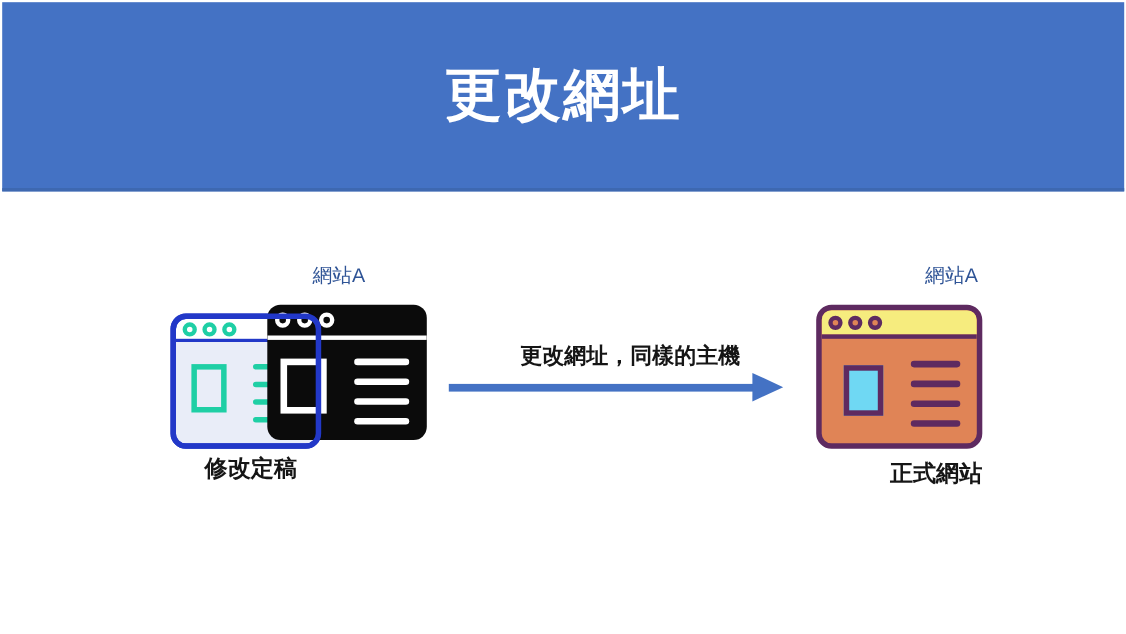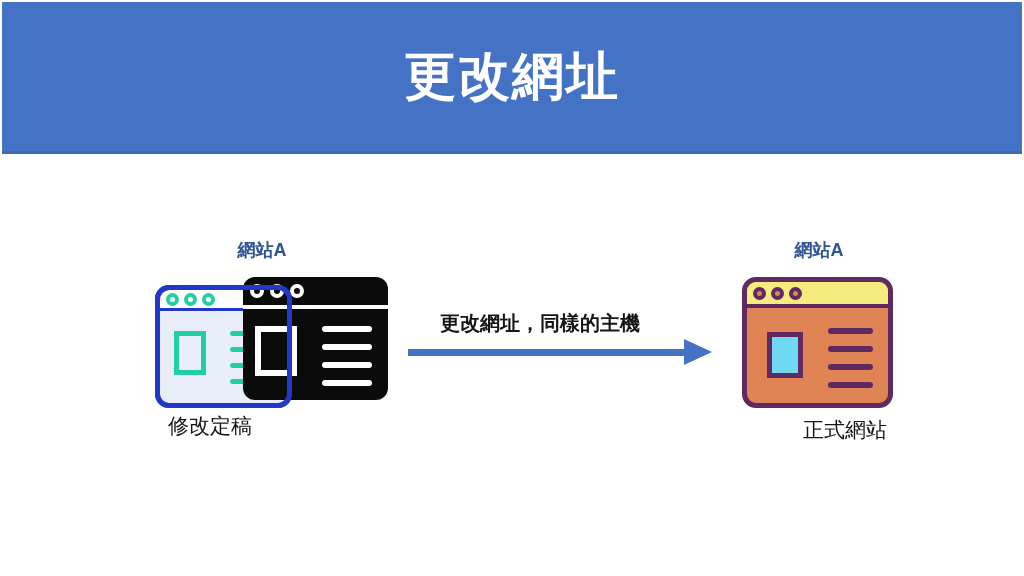--- a/index.html
+++ b/index.html
@@ -7,40 +7,40 @@
   body {
     font-family: "Liberation Sans", sans-serif;
     background: #ffffff;
     position: relative;
     overflow: hidden;
   }
   .slide { position: absolute; inset: 0; background: #fff; }
 
   
   .banner {
-    position: absolute; left: 2px; top: 2px; width: 1020px; height: 152px;
+    position: absolute; left: 2px; top: 2px; width: 1020px; height: 172px;
     background: var(--banner, #4472C4);
     border-bottom: 3px solid var(--banner-edge, #3E68B0);
     display: flex; align-items: center; justify-content: center;
   }
   .banner h1 {
     color: var(--title-text, #fff);
     font-size: 52px; font-weight: 700; letter-spacing: 2px;
   }
 
   
   .site-label {
-    position: absolute; text-align: center;
+    position: absolute; text-align: right;
     color: var(--site-label, #2F5496);
-    font-size: 18px; font-weight: 700;
+    font-size: 18px; font-weight: 400;
   }
   .caption {
-    position: absolute; text-align: left;
+    position: absolute; text-align: center;
     color: var(--caption-text, #151515);
-    font-size: 21px; font-weight: 400;
+    font-size: 21px; font-weight: 700;
   }
 
   
   .win { position: absolute; display: flex; flex-direction: column; overflow: hidden; }
   .bar { display: flex; align-items: center; gap: 5px; padding-left: 6px; flex: 0 0 auto; }
   .dot { border-radius: 50%; flex: 0 0 auto; }
   .divider { flex: 0 0 auto; width: 100%; }
   .content { position: relative; flex: 1 1 auto; }
   .sq { position: absolute; }
   .ln { position: absolute; border-radius: 3px; }
@@ -83,21 +83,21 @@
     background: var(--final-body, #E08456);
   }
   .win-final .bar { height: 22px; background: var(--final-bar, #F6EC7E); }
   .win-final .dot { width: 13px; height: 13px; border: 4px solid var(--final-border, #5E2A60); background: var(--final-body, #E08456); }
   .win-final .divider { height: 4px; background: var(--final-border, #5E2A60); }
   .win-final .sq { left: 20px; top: 24px; width: 36px; height: 46px; border: 5px solid var(--final-border, #5E2A60); background: var(--final-content, #6FD8F3); }
   .win-final .ln { left: 81px; width: 45px; height: 6px; background: var(--final-border, #5E2A60); }
 
   
   .arrow-label {
-    position: absolute; left: 389px; top: 310px; width: 302px;
+    position: absolute; left: 422px; top: 310px; width: 302px;
     text-align: center; font-size: 20px; font-weight: 700;
     color: var(--caption-text, #151515);
   }
   .arrow-line {
     position: absolute; left: 408px; top: 349px; width: 278px; height: 7px;
     background: var(--arrow, #4472C4);
   }
   .arrow-head {
     position: absolute; left: 684px; top: 339px; width: 0; height: 0;
     border-top: 13px solid transparent; border-bottom: 13px solid transparent;

